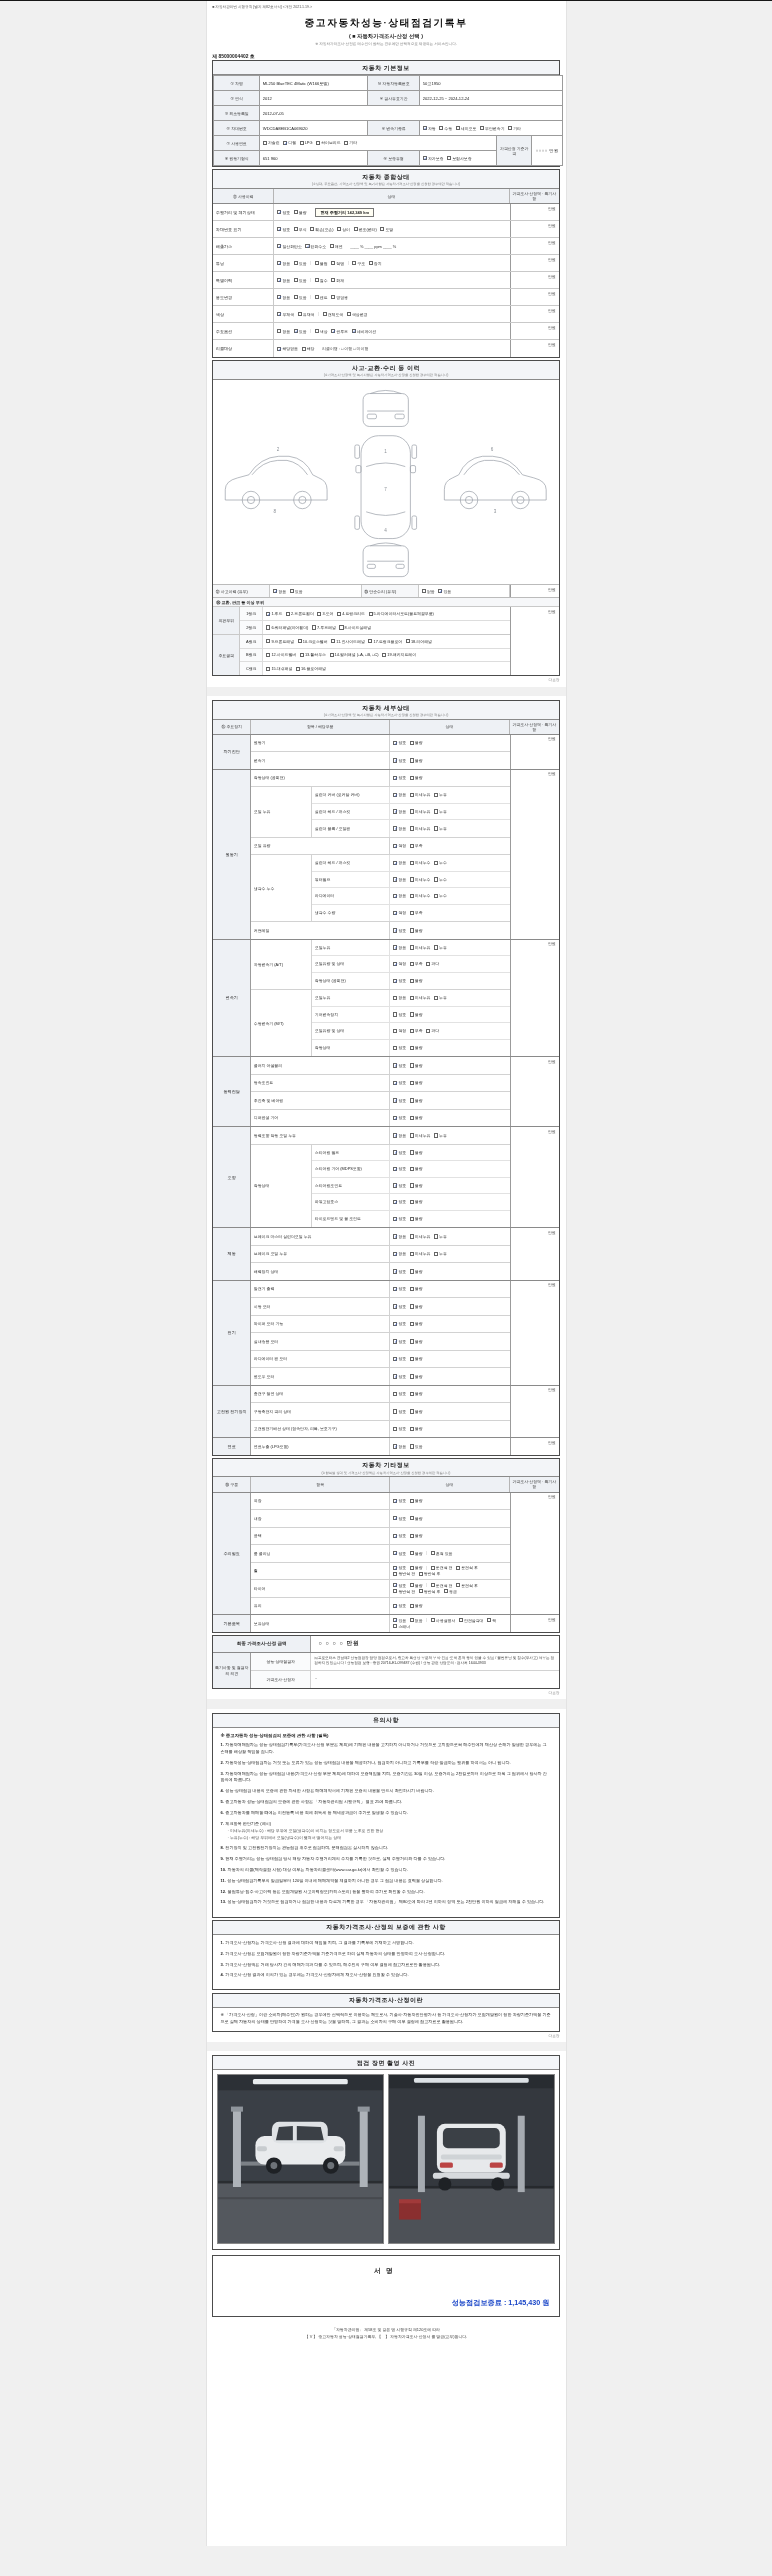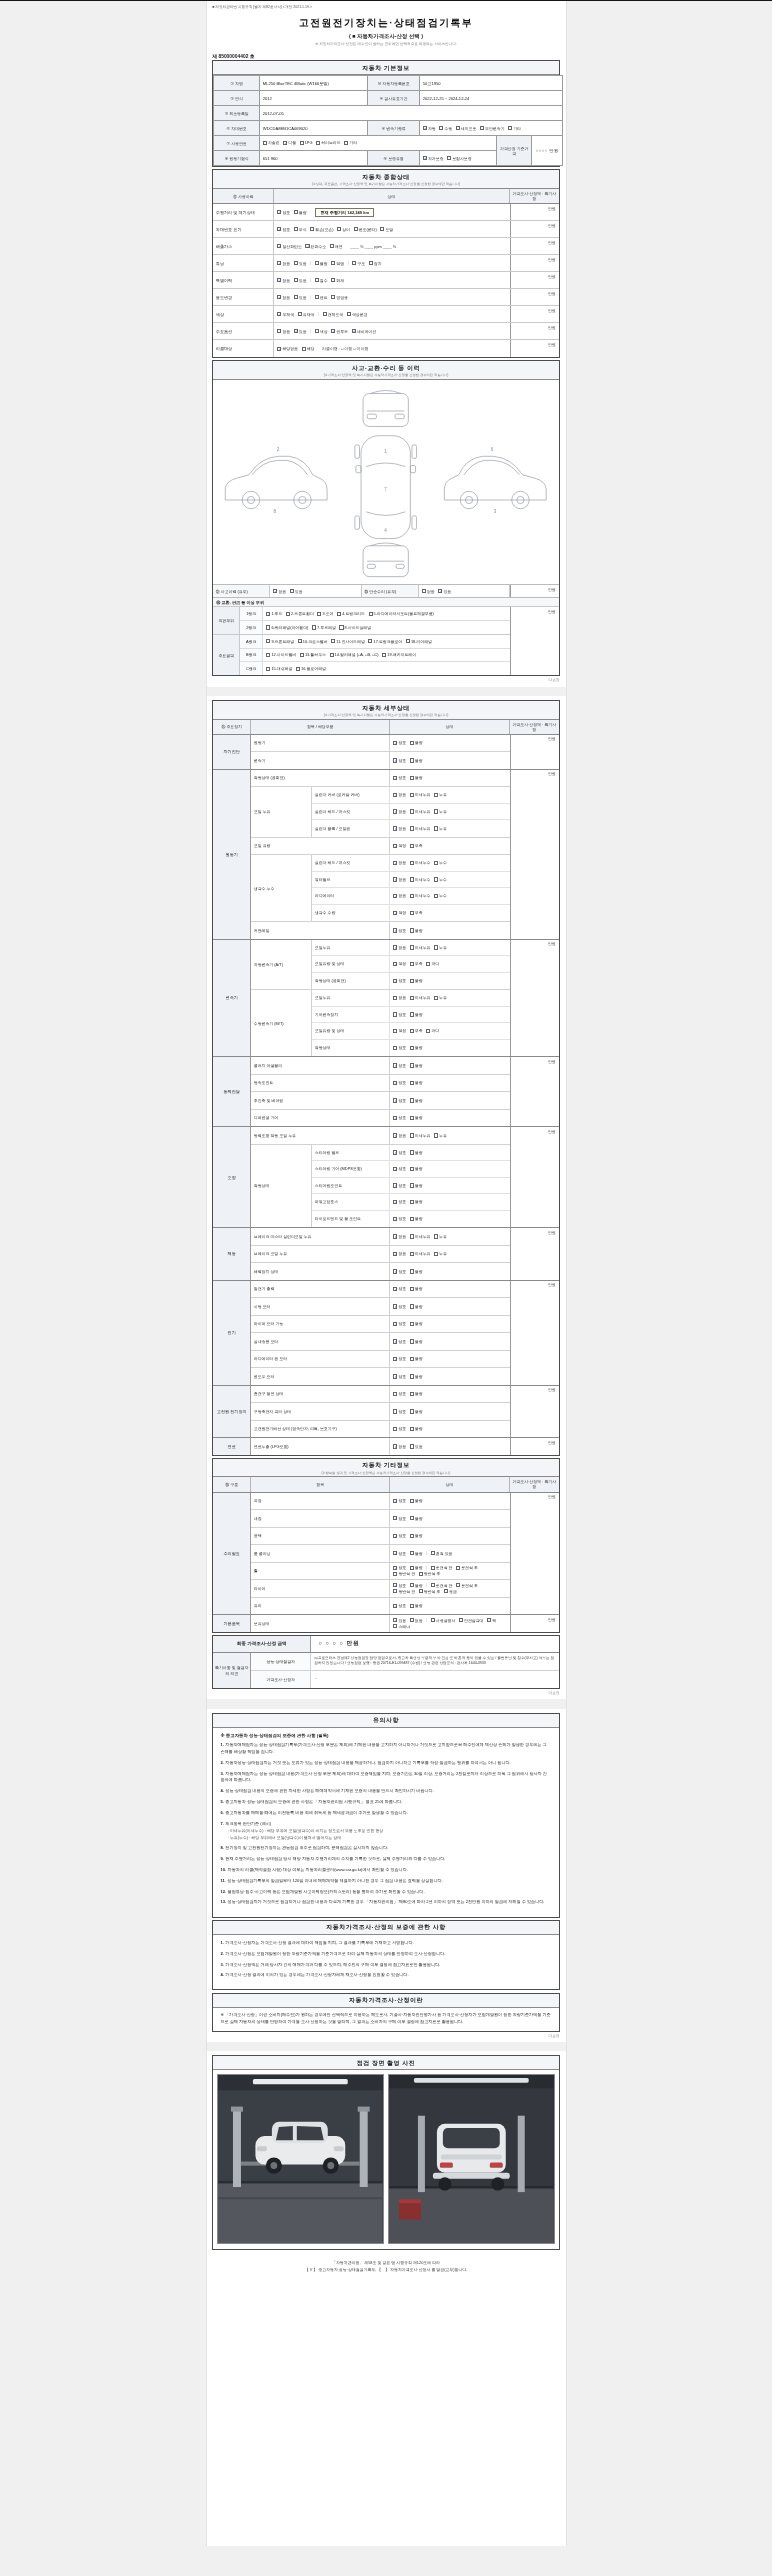--- a/index.html
+++ b/index.html
@@ -107,21 +107,21 @@
 svg text{font-family:"Liberation Sans",sans-serif}
 </style>
 </head>
 <body>
 
 <div class="topline"></div>
 
 <div class="page">
 
   <div class="tiny formref">■ 자동차관리법 시행규칙 [별지 제82호서식] &lt;개정 2021.1.19.&gt;</div>
-  <div class="title">고전원전기장치는·상태점검기록부</div>
+  <div class="title">중고자동차성능·상태점검기록부</div>
   <div class="subtitle">( ■ 자동차가격조사·산정 선택 )</div>
   <div class="headnote">※ 자동차가격조사·산정은 매수인이 원하는 경우에만 선택적으로 제공되는 서비스입니다.</div>
   <div class="docno">제 85000004402 호</div>
 
   <div class="tblbox">
     <div class="secbar">
       <div class="stitle">자동차 기본정보</div>
     </div>
     <table class="btable">
       <colgroup>
@@ -1771,20 +1771,27 @@
           <rect x="88" y="192" width="154" height="12" rx="5" fill="#d7dadd"></rect>
           <circle cx="112" cy="214" r="13" fill="#1e2125"></circle>
           <circle cx="218" cy="214" r="13" fill="#1e2125"></circle>
           <rect x="20" y="250" width="44" height="34" fill="#8a2f2f"></rect>
           <rect x="20" y="244" width="44" height="8" fill="#a13a3a"></rect>
         </svg>
       </div>
     </div>
   </div>
 
+  <div class="signbox">
+    <div class="signlabel">서명</div>
+    <div class="fee">
+      <span>성능점검보증료 :</span>
+      <span>1,145,430 원</span>
+    </div>
+  </div>
 
   <div class="footer">
     <div>「자동차관리법」 제58조 및 같은 법 시행규칙 제120조에 따라</div>
     <div>【 V 】 중고자동차 성능·상태점검기록부,  【　】 자동차가격조사·산정서 를 발급(교부)합니다.</div>
   </div>
 
 </div>
 
 
 </body></html>

